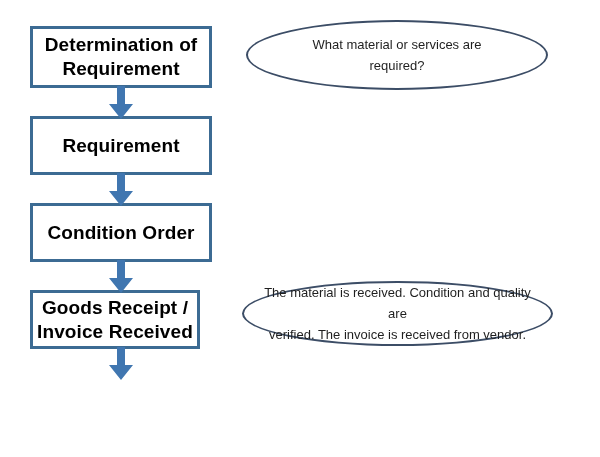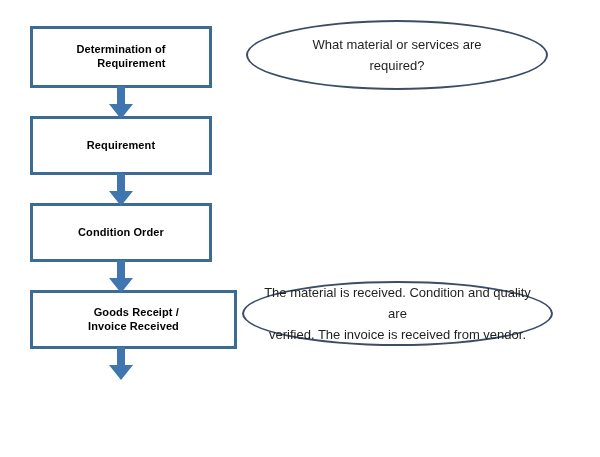--- a/index.html
+++ b/index.html
@@ -23,26 +23,25 @@
     background: #ffffff;
     border: 3px solid #3c6b93;
     display: flex;
     align-items: center;
     justify-content: center;
     text-align: center;
   }
   .proc-box-label {
     font-family: "Liberation Sans", sans-serif;
     font-weight: bold;
-    font-size: 11px;
+    font-size: 19px;
     line-height: 1.25;
     color: #000000;
     white-space: pre-line;
     letter-spacing: 0.1px;
-    text-align: right;
   }
 
   
   .flow-arrow {
     position: absolute;
     width: 26px;
     height: 34px;
   }
 
   
@@ -77,21 +76,21 @@
   </div>
 
   <div class="proc-box" style="left:30px; top:116px; width:182px; height:59px;">
     <div class="proc-box-label">Requirement</div>
   </div>
 
   <div class="proc-box" style="left:30px; top:203px; width:182px; height:59px;">
     <div class="proc-box-label">Condition Order</div>
   </div>
 
-  <div class="proc-box" style="left:30px; top:290px; width:207px; height:59px;">
+  <div class="proc-box" style="left:30px; top:290px; width:170px; height:59px;">
     <div class="proc-box-label">Goods Receipt /
 Invoice Received</div>
   </div>
 
 
   <div class="flow-arrow" style="left:108px; top:86px;">
     <svg width="26" height="34" viewBox="0 0 26 34" xmlns="http://www.w3.org/2000/svg">
       <polygon points="9,0 17,0 17,18 25,18 13,33 1,18 9,18" fill="#4076b0"></polygon>
     </svg>
   </div>

